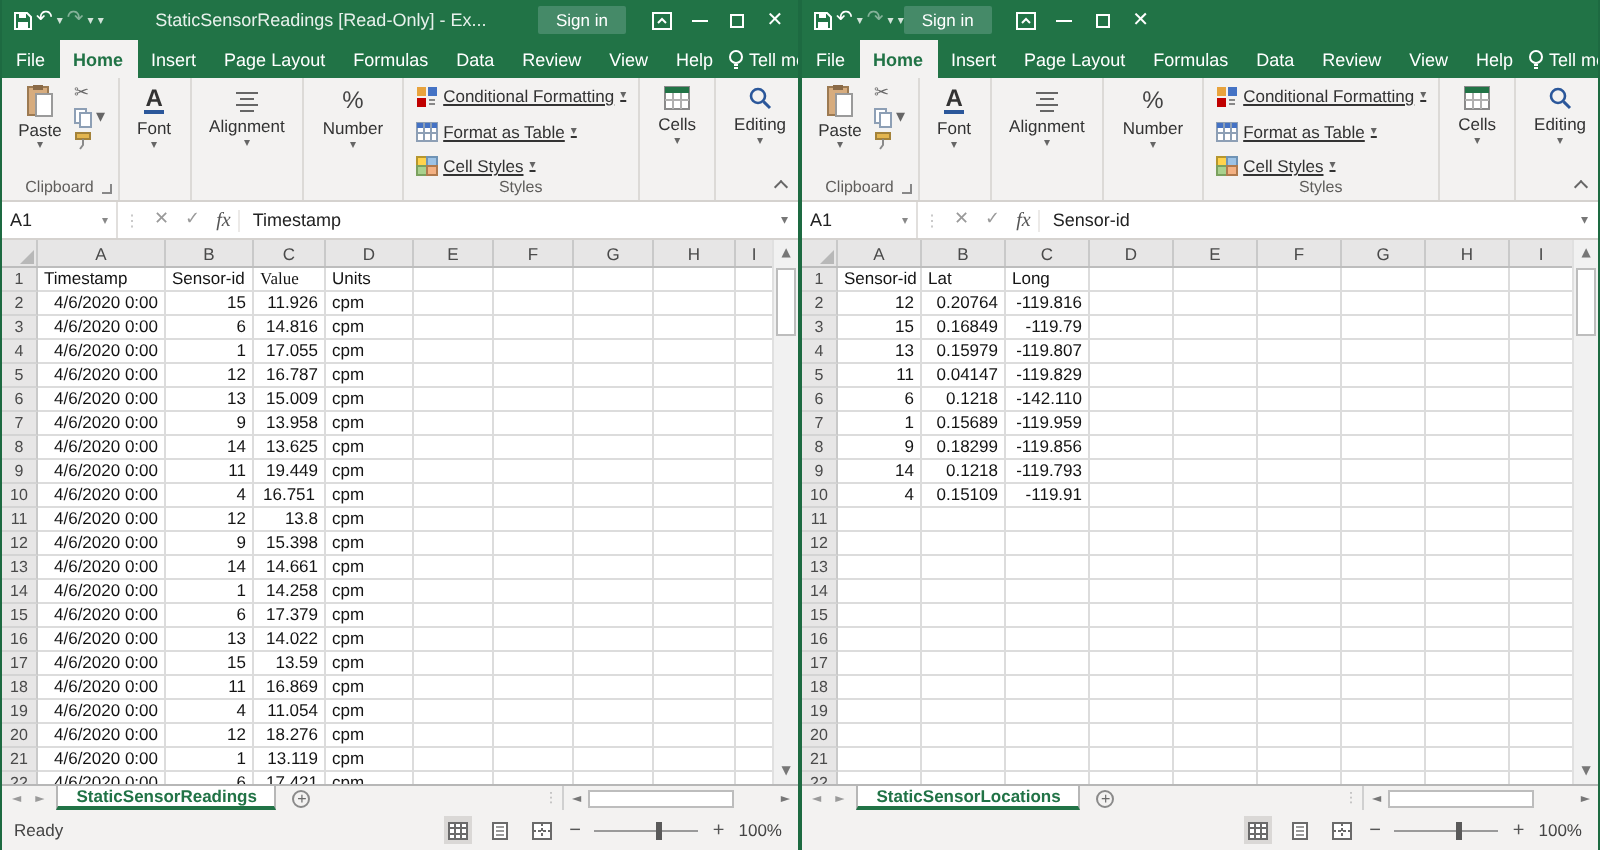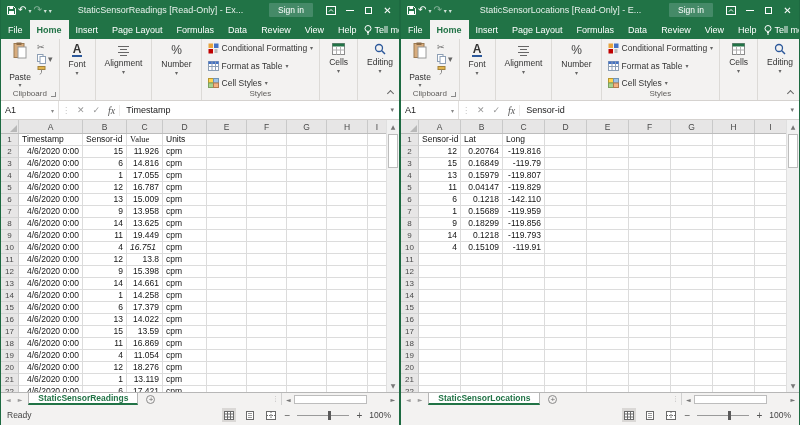--- a/index.html
+++ b/index.html
@@ -35,36 +35,36 @@
   .menu-chip { display:flex; align-items:center; gap:3px; white-space:nowrap; }
 
   
   .ribbon { height:62px; background:#f3f2f1; border-bottom:1px solid #d5d2cf; display:flex;
     position:relative; flex:none; }
   .rgroup { border-right:1px solid #dcdad7; display:flex; flex-direction:column; padding:3px 4px 0;
     position:relative; }
   .rgroup-body { display:flex; flex:1; }
   .rgroup-label { font-size:8px; color:#5f5d5b; text-align:center; padding:0 0 2px; line-height:9px; }
   .bigbtn { display:flex; flex-direction:column; align-items:center; width:30px; }
-  .bigbtn .blabel { font-size:8.5px; color:#333; margin-top:13px; }
+  .bigbtn .blabel { font-size:8.5px; color:#333; margin-top:1px; }
   .bigbtn .caret-d { font-size:6px; color:#666; line-height:5px; }
   .mini-col { display:flex; flex-direction:column; justify-content:flex-start; gap:2px; padding:1px 2px; }
   .mini { font-size:9px; color:#666; line-height:9px; display:flex; align-items:center; gap:2px; }
   .vbtn { display:flex; flex-direction:column; align-items:center; justify-content:flex-start;
     padding:1px 5px; }
   .vbtn .vlabel { font-size:8.5px; color:#333; margin-top:2px; white-space:nowrap; }
   .vbtn .caret-d { font-size:6px; color:#666; line-height:6px; margin-top:1px; }
   .fontA { font-size:12px; font-weight:bold; color:#333; line-height:12px; border-bottom:2px solid #2b579a;
     padding:0 1px; }
   .alines { display:flex; flex-direction:column; gap:2px; align-items:center; padding-top:3px; }
   .alines span { height:1px; background:#666; display:block; }
   .pct { font-size:12px; color:#444; line-height:14px; }
   .styles-rows { display:flex; flex-direction:column; justify-content:space-between; padding:0 2px; }
   .styles-row { display:flex; align-items:center; gap:3px; font-size:8.5px; color:#333;
-    line-height:12px; white-space:nowrap; }
+    line-height:12px; white-space:nowrap;text-decoration:underline; }
   .styles-row .caret-d { font-size:6px; color:#666; }
   .launcher { position:absolute; right:3px; bottom:3px; width:5px; height:5px;
     border-right:1px solid #888; border-bottom:1px solid #888; }
   .rib-collapse { position:absolute; right:6px; bottom:4px; width:5px; height:5px;
     border-top:1.5px solid #666; border-left:1.5px solid #666; transform:rotate(45deg); }
 
   
   .formulabar { height:19px; background:#fff; border-bottom:1px solid #d5d2cf; display:flex;
     align-items:center; font-size:9px; flex:none; }
   .namebox { width:58px; align-self:stretch; display:flex; align-items:center; padding:0 4px;
@@ -466,21 +466,21 @@
               <div class="cell" style="width: 40px;"></div>
               <div class="cell" style="width: 40px;"></div>
               <div class="cell" style="width: 40px;"></div>
               <div class="cell" style="width: 41px;"></div>
               <div class="cell fill"></div>
             </div>
             <div class="grid-row">
               <div class="rownum">10</div>
               <div class="cell" style="width: 64px; text-align: right;">4/6/2020 0:00</div>
               <div class="cell" style="width: 44px; text-align: right;">4</div>
-              <div class="cell" style="width: 36px; text-align: left; font-style: italic;">16.751</div>
+              <div class="cell" style="width: 36px; text-align: center;">16.751</div>
               <div class="cell" style="width: 44px; text-align: left;">cpm</div>
               <div class="cell" style="width: 40px;"></div>
               <div class="cell" style="width: 40px;"></div>
               <div class="cell" style="width: 40px;"></div>
               <div class="cell" style="width: 41px;"></div>
               <div class="cell fill"></div>
             </div>
             <div class="grid-row">
               <div class="rownum">11</div>
               <div class="cell" style="width: 64px; text-align: right;">4/6/2020 0:00</div>
@@ -697,21 +697,20 @@
               <rect x="2" y="5" width="5" height="3.5" fill="#fff"></rect>
               <rect x="2.5" y="0.5" width="3.5" height="2.5" fill="#fff"></rect>
             </svg>
         </span>
         <span class="uni undo">↶</span>
           <span class="uni caret">▾</span>
         <span class="uni redo">↷</span>
           <span class="uni caret">▾</span>
         <span class="uni caret">▾</span>
       </div>
-      <div class="win-title">StaticSensorLocations  [Read-Only] - E...</div>
       <div class="signin">Sign in</div>
       <div class="wc">
         <svg width="10" height="9" viewBox="0 0 10 9">
             <rect x="0.5" y="0.5" width="9" height="8" fill="none" stroke="#fff"></rect>
             <path d="M3 5.5 L5 3.5 L7 5.5" fill="none" stroke="#fff"></path>
           </svg>
       </div>
       <div class="wc">
           <span class="minbar"></span>
         </div>

